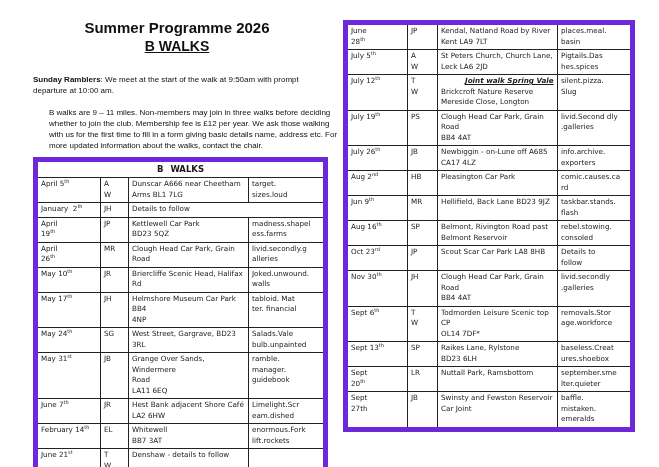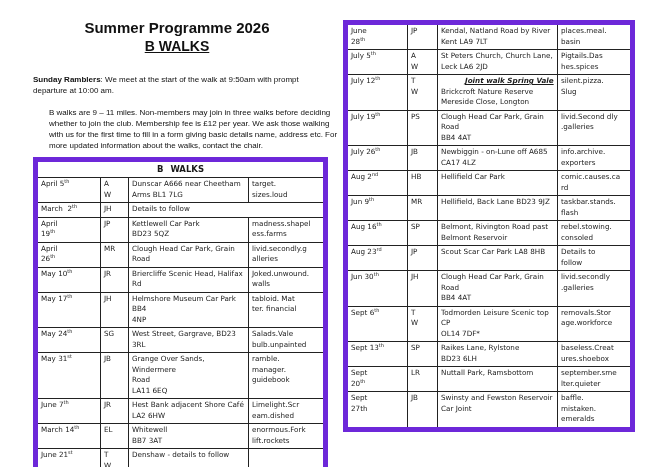--- a/index.html
+++ b/index.html
@@ -67,21 +67,21 @@
 <tr>
   <td><span>April 5</span><sup>th</sup></td>
   <td>A
 W</td>
   <td>Dunscar A666 near Cheetham
 Arms BL1 7LG</td>
   <td>target.
 sizes.loud</td>
 </tr>
 <tr>
-  <td><span>March  2</span><sup>th</sup></td>
+  <td><span>January  2</span><sup>th</sup></td>
   <td>JH</td>
   <td colspan="2">Details to follow</td>
 </tr>
 <tr>
   <td><span>April
 19</span><sup>th</sup></td>
   <td>JP</td>
   <td>Kettlewell Car Park
 BD23 5QZ</td>
   <td>madness.shapel
@@ -131,21 +131,21 @@
 </tr>
 <tr>
   <td><span>June 7</span><sup>th</sup></td>
   <td>JR</td>
   <td>Hest Bank adjacent Shore Café
 LA2 6HW</td>
   <td>Limelight.Scr
 eam.dished</td>
 </tr>
 <tr>
-  <td><span>March 14</span><sup>th</sup></td>
+  <td><span>February 14</span><sup>th</sup></td>
   <td>EL</td>
   <td>Whitewell
 BB7 3AT</td>
   <td>enormous.Fork
 lift.rockets</td>
 </tr>
 <tr>
   <td><span>June 21</span><sup>st</sup></td>
   <td>T
 W</td>
@@ -205,48 +205,48 @@
   <td><span>July 26</span><sup>th</sup></td>
   <td>JB</td>
   <td>Newbiggin - on-Lune off A685
 CA17 4LZ</td>
   <td>info.archive.
 exporters</td>
 </tr>
 <tr>
   <td><span>Aug 2</span><sup>nd</sup></td>
   <td>HB</td>
-  <td>Hellifield Car Park</td>
+  <td>Pleasington Car Park</td>
   <td>comic.causes.ca
 rd</td>
 </tr>
 <tr>
   <td><span>Jun 9</span><sup>th</sup></td>
   <td>MR</td>
   <td>Hellifield, Back Lane BD23 9JZ</td>
   <td>taskbar.stands.
 flash</td>
 </tr>
 <tr>
   <td><span>Aug 16</span><sup>th</sup></td>
   <td>SP</td>
   <td>Belmont, Rivington Road past
 Belmont Reservoir</td>
   <td>rebel.stowing.
 consoled</td>
 </tr>
 <tr>
-  <td><span>Aug 23</span><sup>rd</sup></td>
+  <td><span>Oct 23</span><sup>rd</sup></td>
   <td>JP</td>
   <td>Scout Scar Car Park LA8 8HB</td>
   <td>Details to
 follow</td>
 </tr>
 <tr>
-  <td><span>Jun 30</span><sup>th</sup></td>
+  <td><span>Nov 30</span><sup>th</sup></td>
   <td>JH</td>
   <td>Clough Head Car Park, Grain Road
 BB4 4AT</td>
   <td>livid.secondly
 .galleries</td>
 </tr>
 <tr>
   <td><span>Sept 6</span><sup>th</sup></td>
   <td>T
 W</td>

